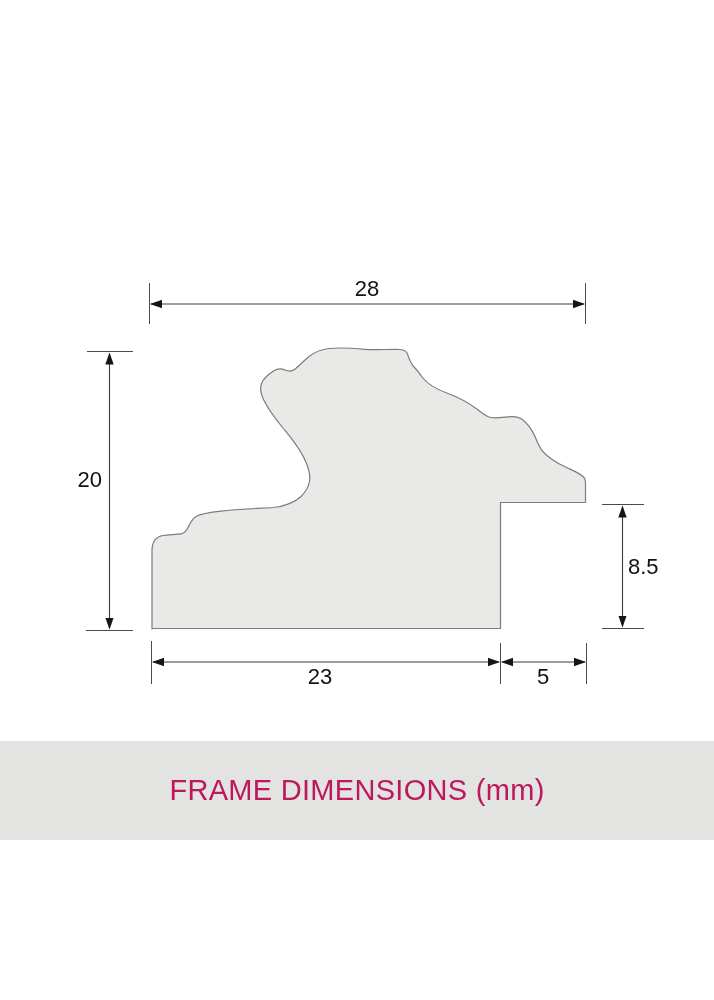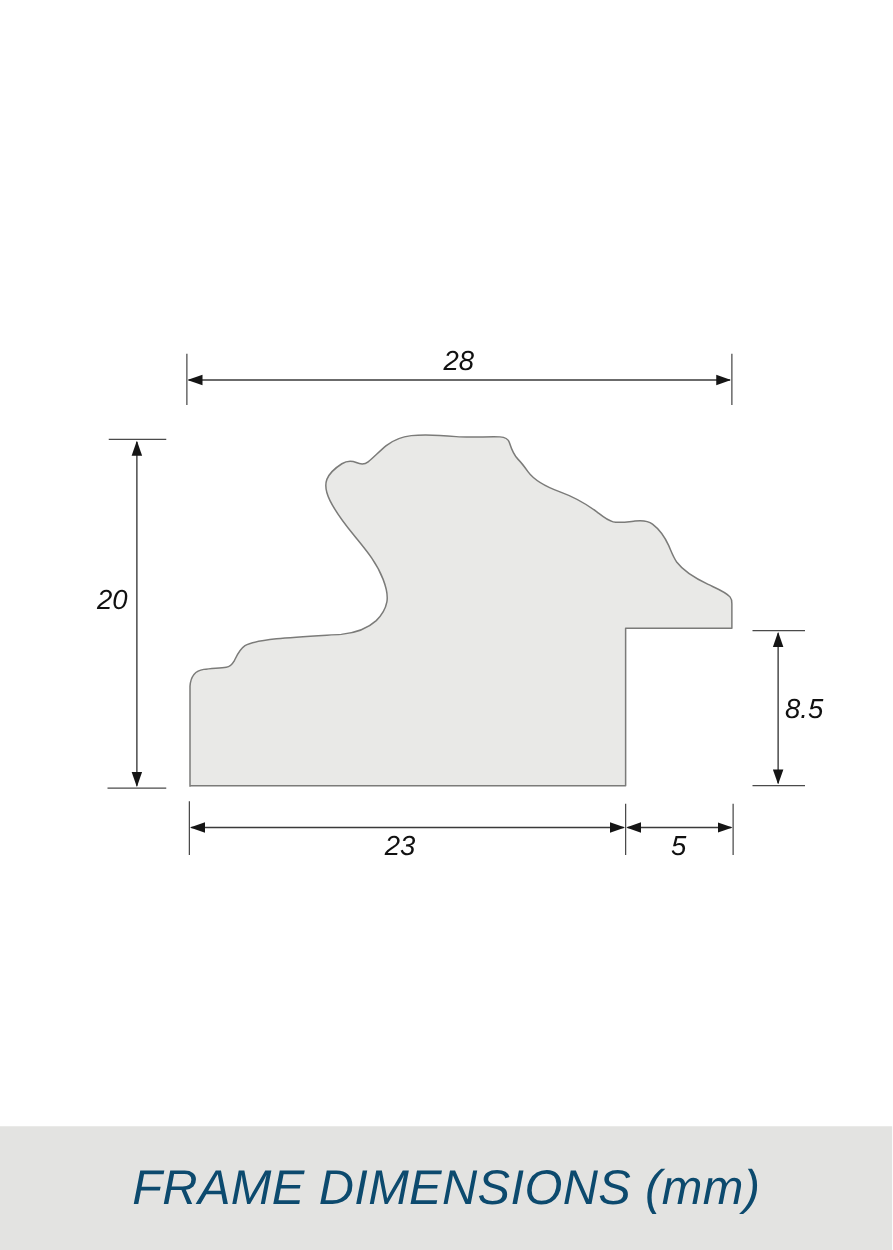--- a/index.html
+++ b/index.html
@@ -1,23 +1,22 @@
 <!DOCTYPE html>
 <html><head>
 <meta charset="utf-8">
 <style>
   html, body { margin: 0; padding: 0; background: #ffffff; }
   #stage {
     position: relative;
     width: 714px;
-    height: 1000px;
+    height: 840px;
     background: #ffffff;
     overflow: hidden;
     font-family: "Liberation Sans", sans-serif;
-    font-style: italic;
   }
   svg#diagram { position: absolute; left: 0; top: 0; }
   .profile-shape {
     stroke: #7b7b79;
     stroke-width: 1.2;
     stroke-linejoin: round;
   }
   .dim-line {
     stroke: #3a3a3a;
     stroke-width: 1.1;
@@ -38,22 +37,22 @@
     left: 0;
     bottom: 0;
     width: 714px;
     height: 99px;
     background: #e3e3e1;
     display: flex;
     align-items: center;
     justify-content: center;
   }
   #footer-caption {
-    font-size: 39px;
-    color: #0c4a6e;
+    font-size: 29px;
+    color: #be185d;
     letter-spacing: 0.3px;
     white-space: nowrap;
   }
 </style>
 </head>
 <body>
 
 <div id="stage">
 
   <svg id="diagram" width="714" height="1000" viewBox="0 0 714 1000" xmlns="http://www.w3.org/2000/svg">

